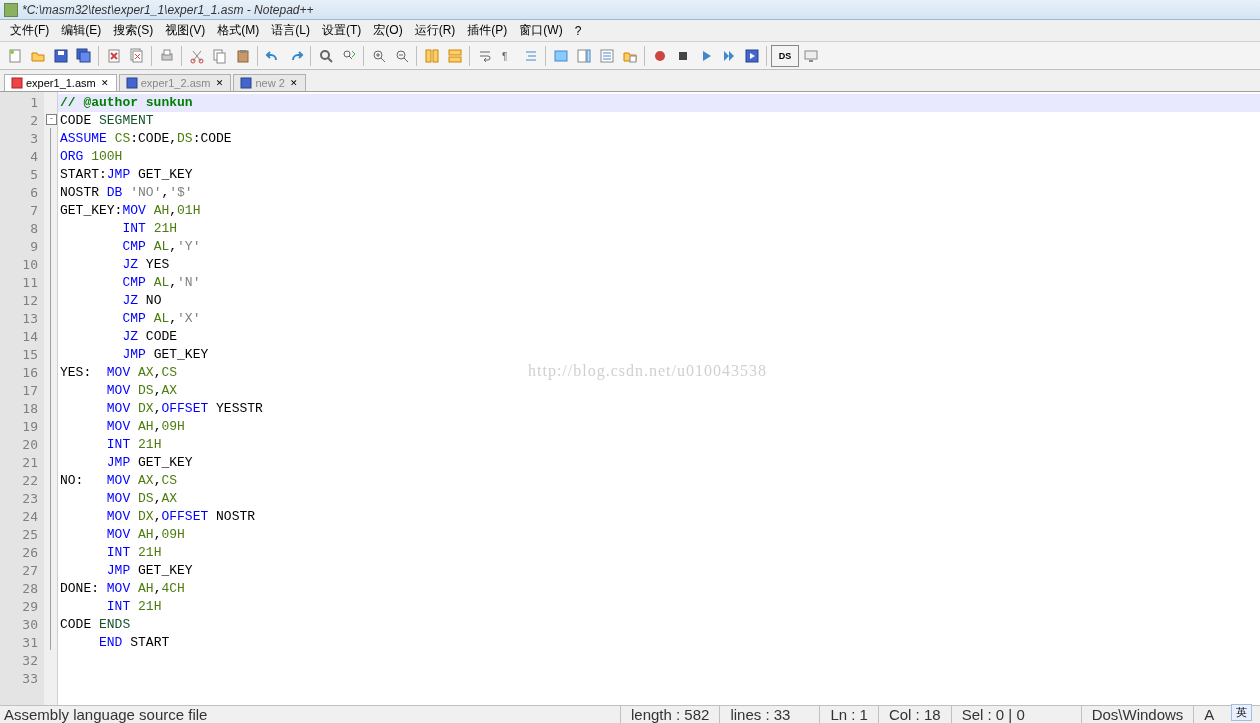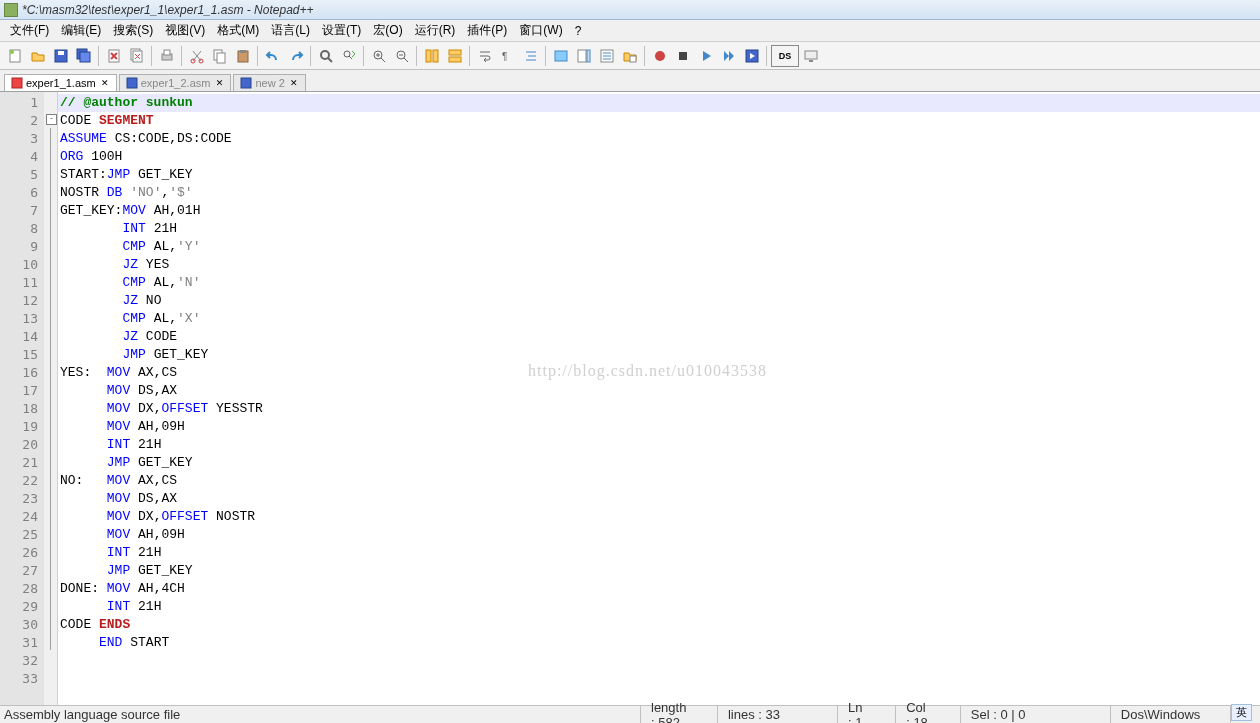--- a/index.html
+++ b/index.html
@@ -21,26 +21,26 @@
 .gutter { width: 44px; background: #e4e4e4; text-align: right; padding-top: 2px; font-family: Consolas, monospace; font-size: 13px; color: #808080; user-select: none; }
 .gutter div { padding-right: 6px; height: 18px; line-height: 18px; }
 .fold-margin { width: 14px; background: #f0f0f0; border-right: 1px solid #d0d0d0; }
 .fold-margin div { height: 18px; position: relative; }
 .fold-line::before { content: ''; position: absolute; left: 6px; top: 0; bottom: 0; width: 1px; background: #a0a0a0; }
 .fold-box::after { content: '-'; position: absolute; left: 2px; top: 4px; width: 9px; height: 9px; border: 1px solid #808080; background: #fff; font-size: 9px; line-height: 7px; text-align: center; color: #606060; }
 .code { flex: 1; font-family: Consolas, "Courier New", monospace; font-size: 13px; padding-top: 2px; position: relative; }
 .code-line { height: 18px; line-height: 18px; white-space: pre; padding-left: 2px; }
 .code-line.current { background: #e8e8ff; font-weight: bold; }
 .kw-blue { color: #0000ff; }
-.kw-teal { color: #b91c1c; font-weight: bold; }
-.kw-orange { color: #000000; }
+.kw-teal { color: #14532d; font-weight: normal; }
+.kw-orange { color: #4d7c0f; }
 .kw-comment { color: #008000; }
 .kw-str { color: #808080; }
 .watermark { position: absolute; left: 470px; top: 270px; color: #d0d0d0; font-size: 16px; font-family: serif; letter-spacing: 1px; pointer-events: none; }
-.statusbar { position: absolute; bottom: 0; left: 0; right: 0; height: 18px; background: #f0f0f0; border-top: 1px solid #c0c0c0; display: flex; align-items: center; font-size: 13px; color: #333; gap: 20px; }
+.statusbar { position: absolute; bottom: 0; left: 0; right: 0; height: 18px; background: #f0f0f0; border-top: 1px solid #c0c0c0; display: flex; align-items: center; font-size: 15px; color: #333; }
 .status-left { padding-left: 4px; flex: 0 0 620px; }
 .status-cell { border-left: 1px solid #c0c0c0; padding: 0 10px; height: 100%; display: flex; align-items: center; }
 .lang-badge { position: absolute; right: 8px; bottom: 2px; background: #e8f0ff; border: 1px solid #a0c0e0; padding: 0 4px; font-size: 11px; }
 svg { display: block; }
 </style>
 </head>
 <body>
 
 <div class="titlebar">
   <div class="titlebar-icon"></div>

